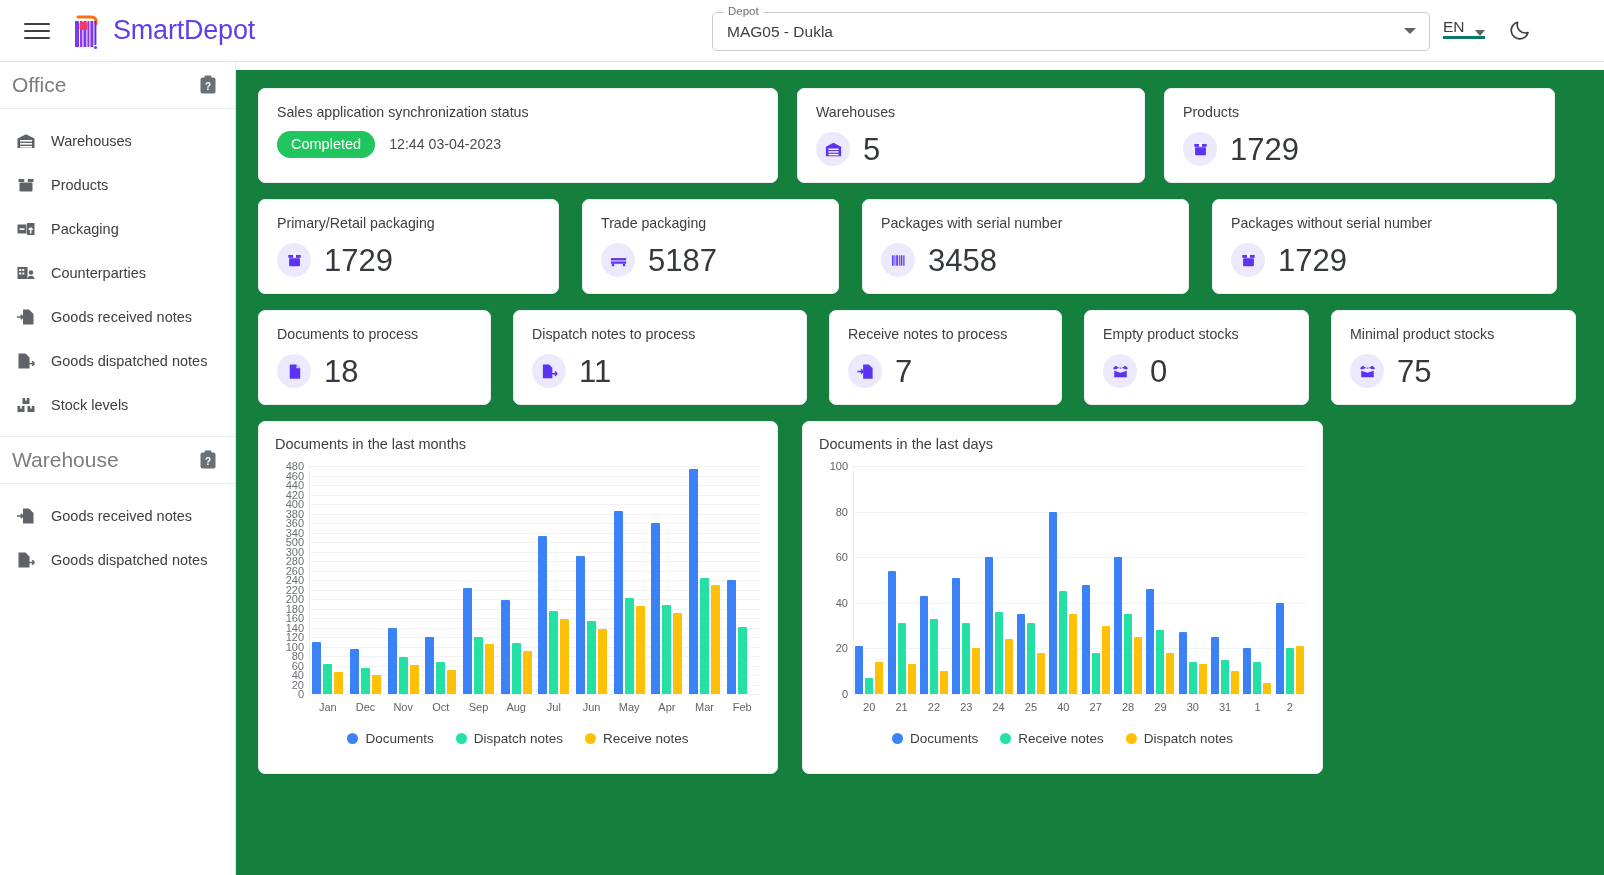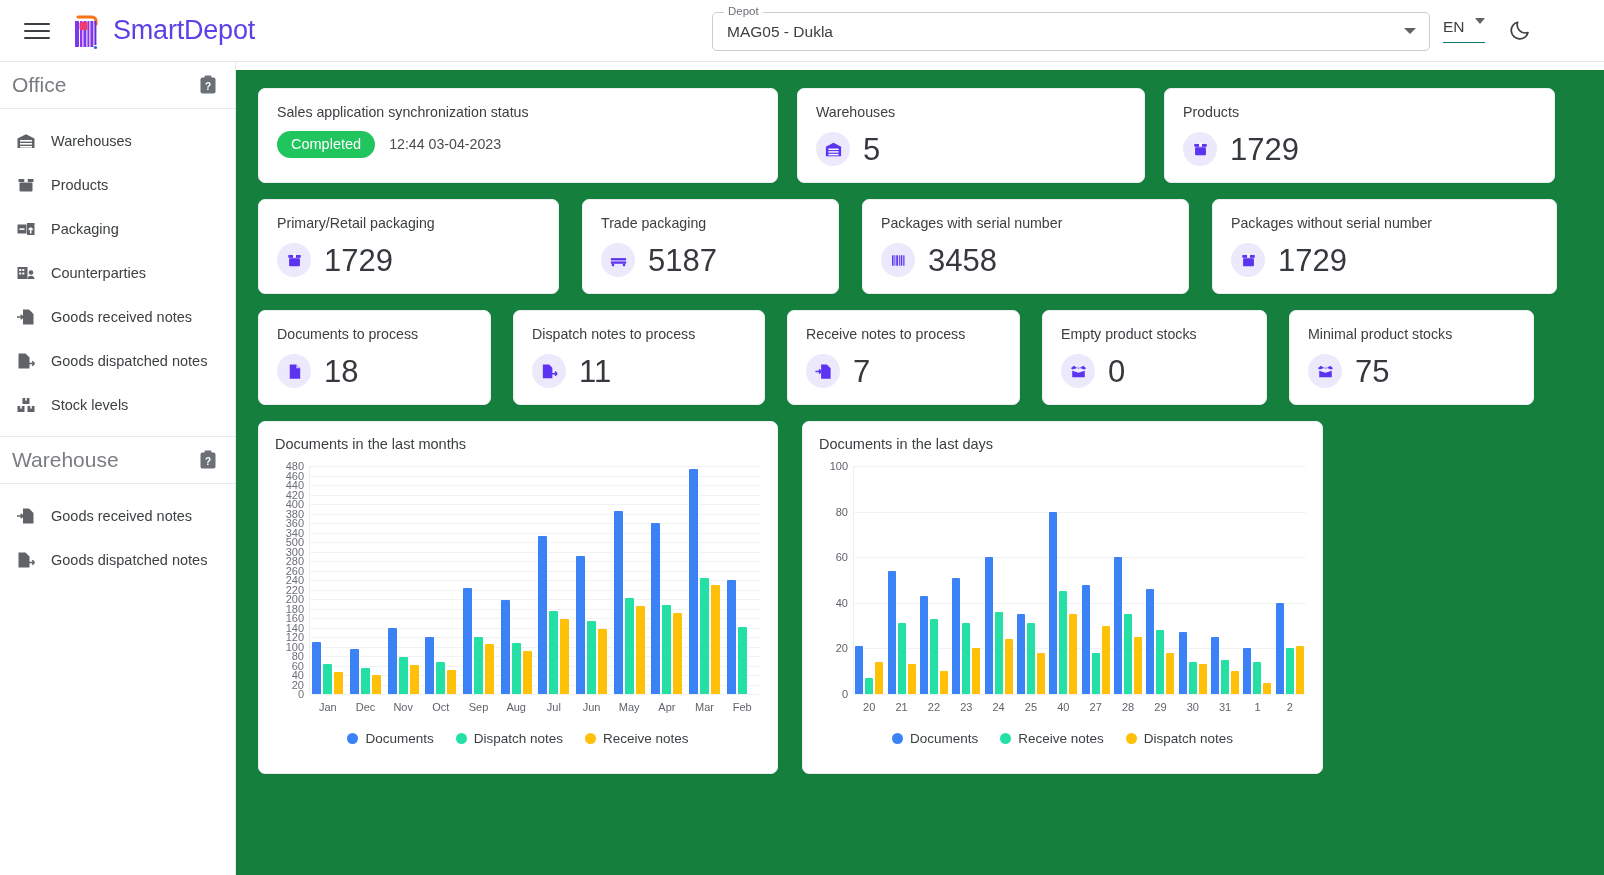--- a/index.html
+++ b/index.html
@@ -51,22 +51,22 @@
   .depot-caret {
     position: absolute; right: 14px; top: 16px;
     width: 0; height: 0;
     border-left: 6px solid transparent;
     border-right: 6px solid transparent;
     border-top: 6px solid #5f6368;
   }
 
   .lang {
     position: absolute; left: 1443px; top: 18px;
-    display: flex; align-items: flex-start; gap: 10px;
-    border-bottom: 1px solid #0f766e; padding-bottom: 6px;
+    display: flex; align-items: flex-end; gap: 10px;
+    border-bottom: 3px solid #0f766e; 
     cursor: pointer;
   }
   .lang-text { font-size: 15.5px; color: #3c4043; }
   .lang-caret {
     width: 0; height: 0;
     border-left: 5.5px solid transparent;
     border-right: 5.5px solid transparent;
     border-top: 6px solid #5f6368;
   }
   .moon { position: absolute; left: 1508px; top: 18px; cursor: pointer; }
@@ -438,21 +438,21 @@
         <span class="stat-bubble">
           <svg width="19" height="19" viewBox="0 0 20 20">
               <path d="M5 2.5h7l4 4v11H5z" fill="#5b33f0"></path>
               <path d="M12 2.5v4h4" fill="#cfc4fb"></path>
             </svg>
         </span>
         <span class="stat-value">18</span>
       </div>
     </div>
 
-    <div class="card" style="width:252px">
+    <div class="card" style="width:294px">
       <div class="card-title">Dispatch notes to process</div>
       <div class="stat-body">
         <span class="stat-bubble">
           <svg width="19" height="19" viewBox="0 0 20 20">
               <path d="M3 2.5h6.5l3.5 3.5v11H3z" fill="#5b33f0"></path>
               <path d="M12.5 12.3h5.5m0 0-2.2-2.2m2.2 2.2-2.2 2.2" stroke="#5b33f0" stroke-width="1.6" fill="none"></path>
             </svg>
         </span>
         <span class="stat-value">11</span>
       </div>

